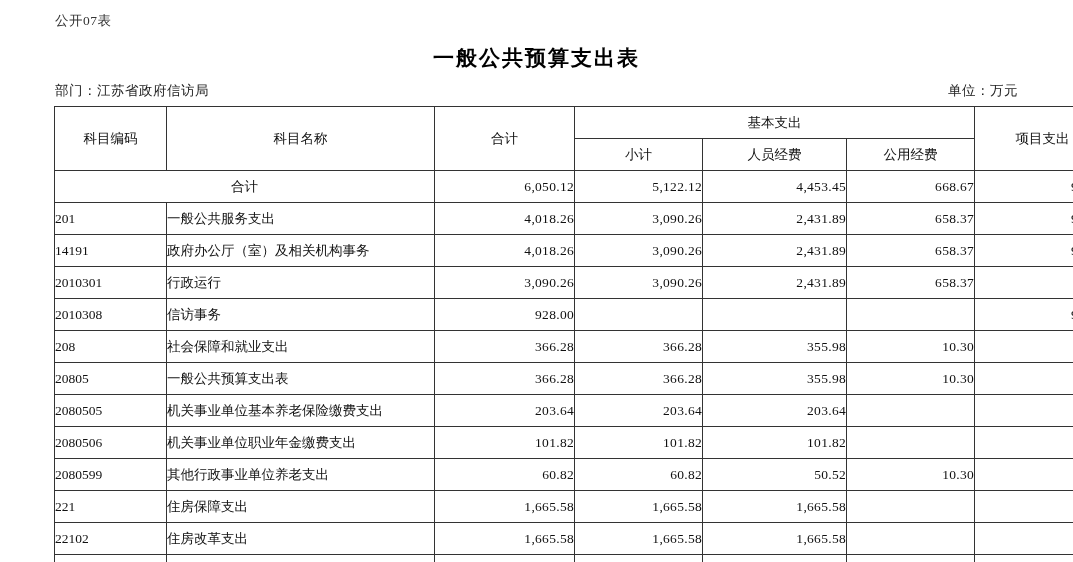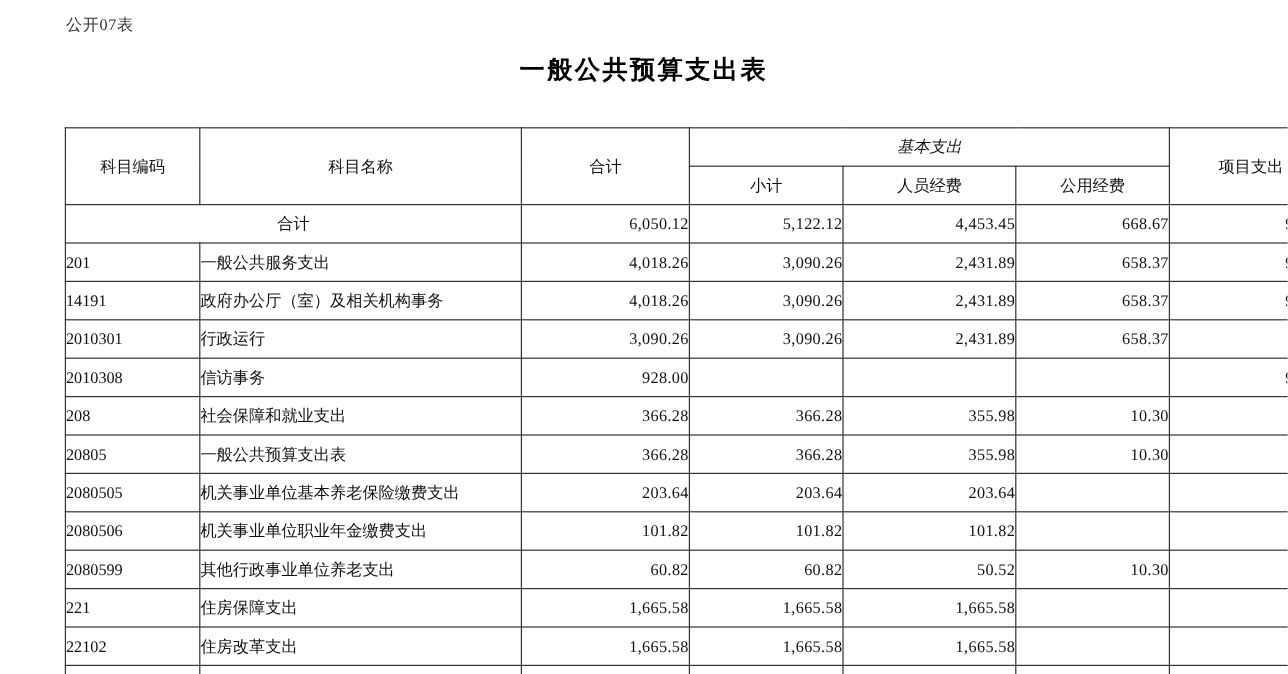--- a/index.html
+++ b/index.html
@@ -79,21 +79,20 @@
     font-weight: normal;
     color: #111;
   }
   table.budget th {
     text-align: center;
     font-size: 13.5px;
   }
   th.group-head {
     height: 26px;
     line-height: 26px;
-    font-style: italic;
   }
   th.sub-head {
     height: 26px;
     line-height: 26px;
   }
   .c-code {
     text-align: left;
   }
   .c-name {
     text-align: left;
@@ -123,20 +122,24 @@
 </style>
 </head>
 <body>
 
 <div class="page">
 
   <div class="form-code">公开07表</div>
 
   <div class="doc-title">一般公共预算支出表</div>
 
+  <div class="meta-row">
+    <div class="meta-left">部门：江苏省政府信访局</div>
+    <div class="meta-right">单位：万元</div>
+  </div>
 
   <table class="budget">
     <colgroup>
       <col class="code">
       <col class="name">
       <col class="total">
       <col class="sub">
       <col class="person">
       <col class="public">
       <col class="project">

